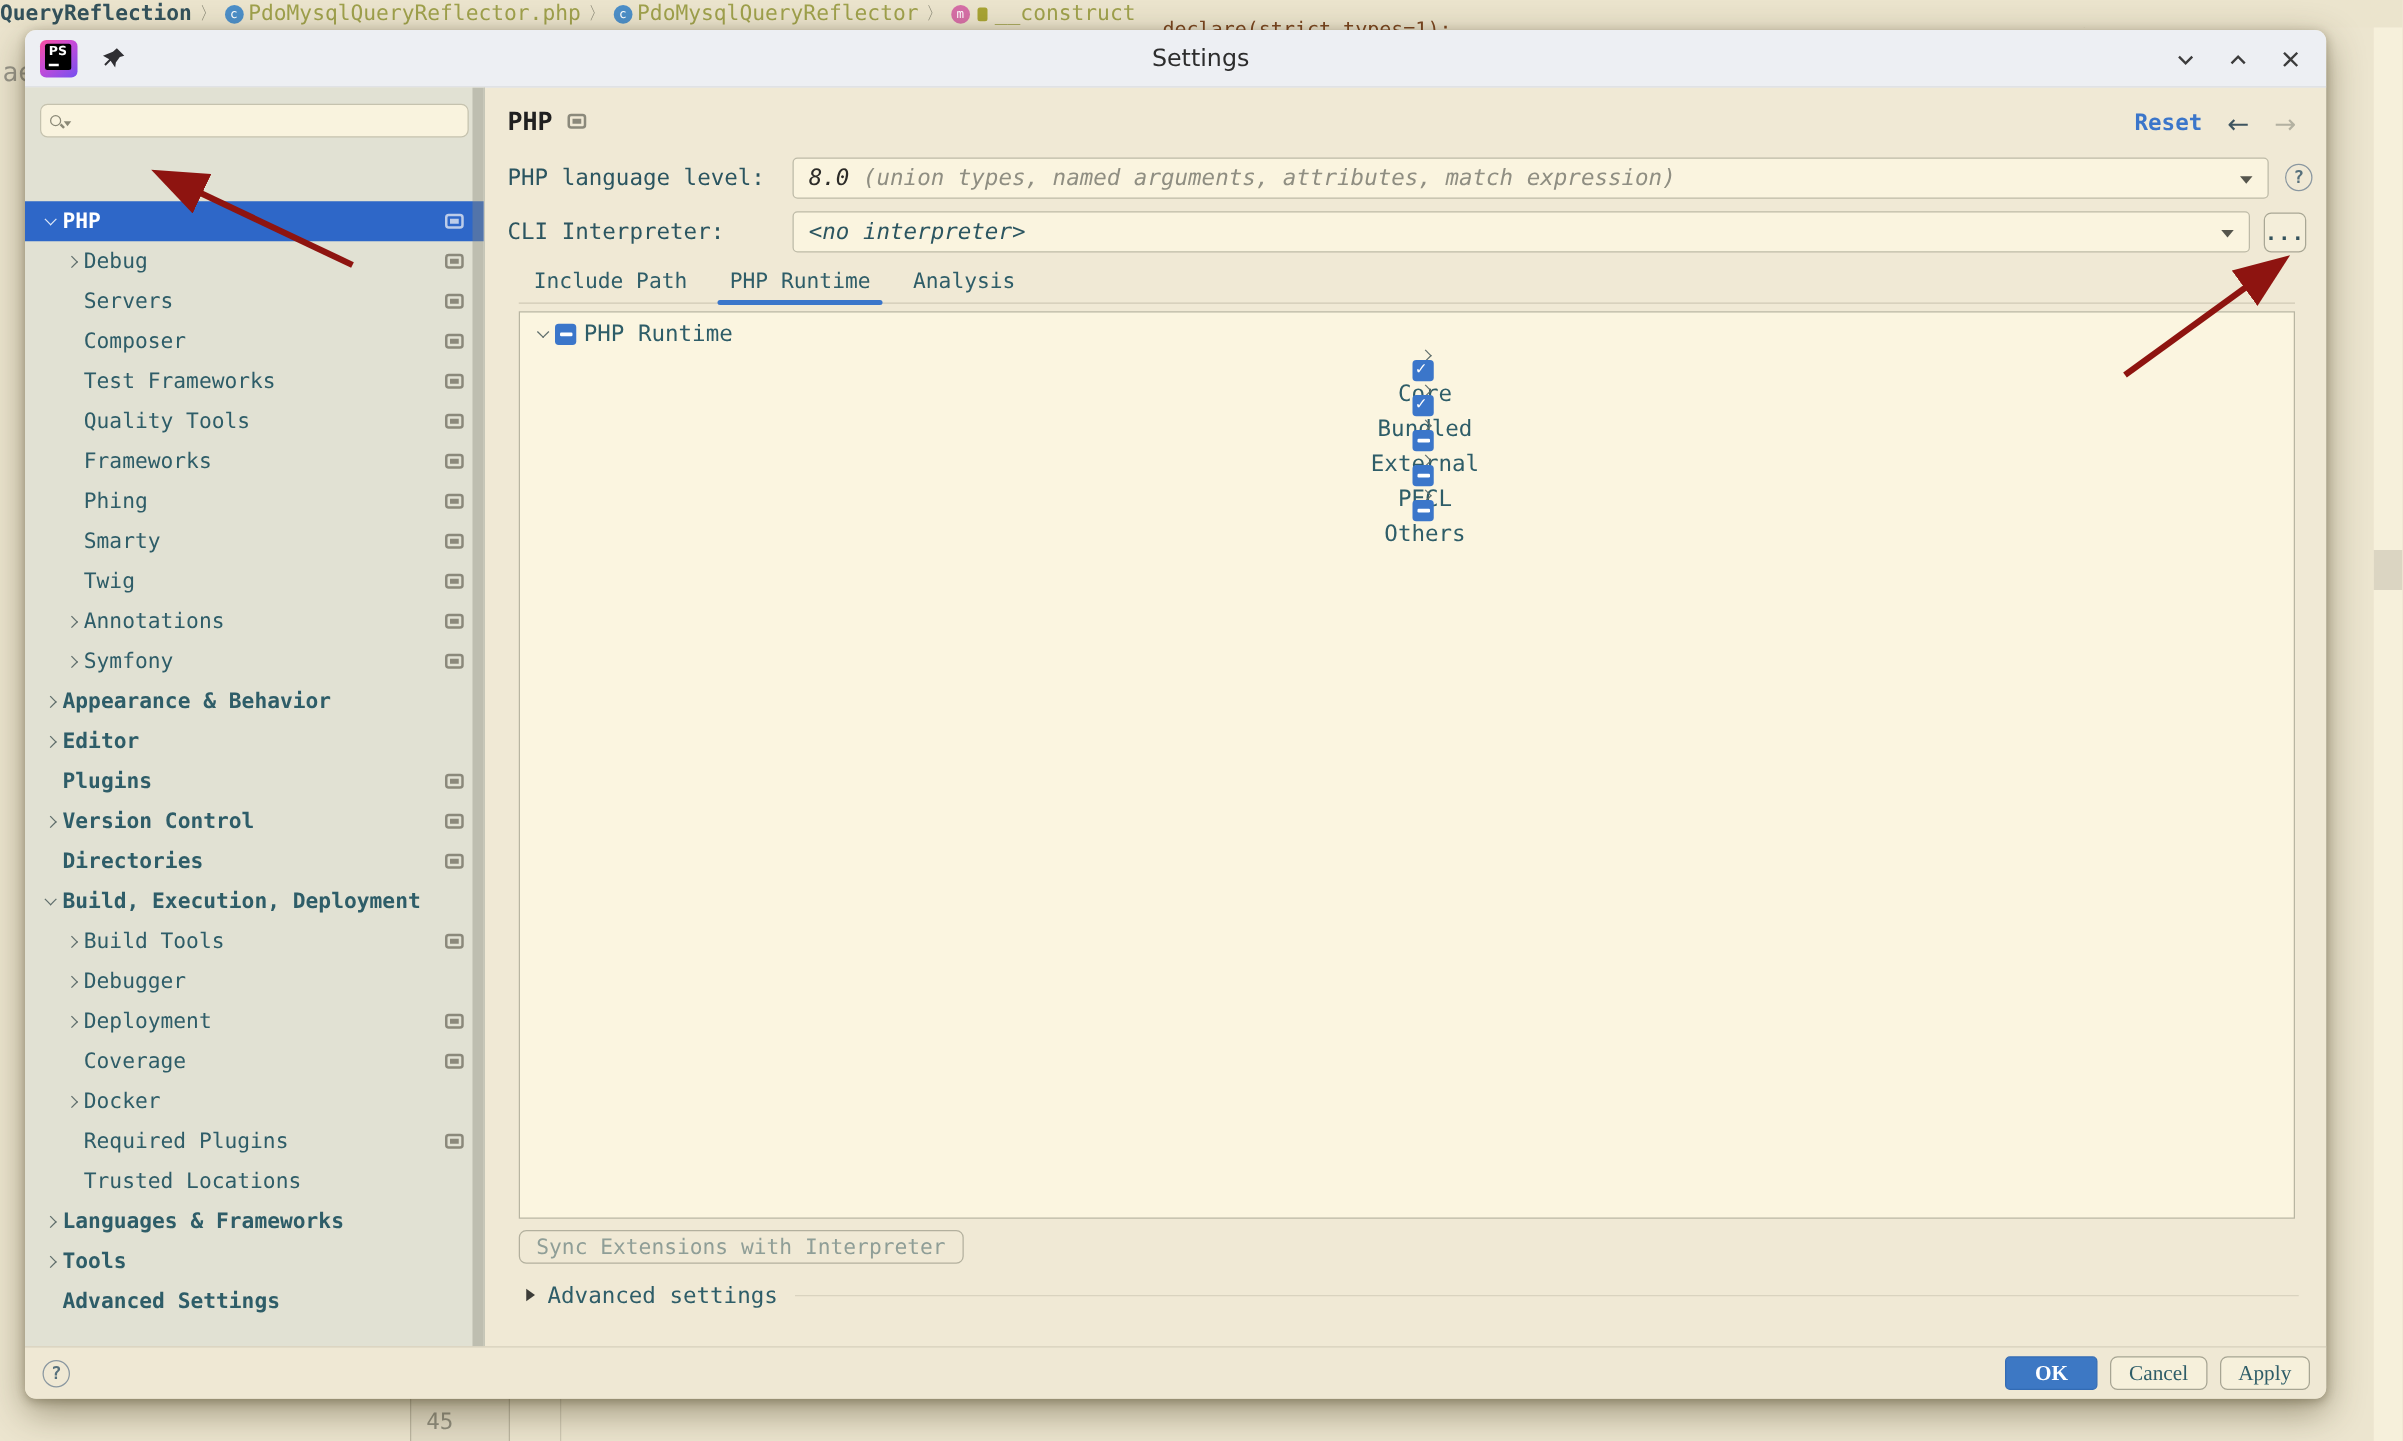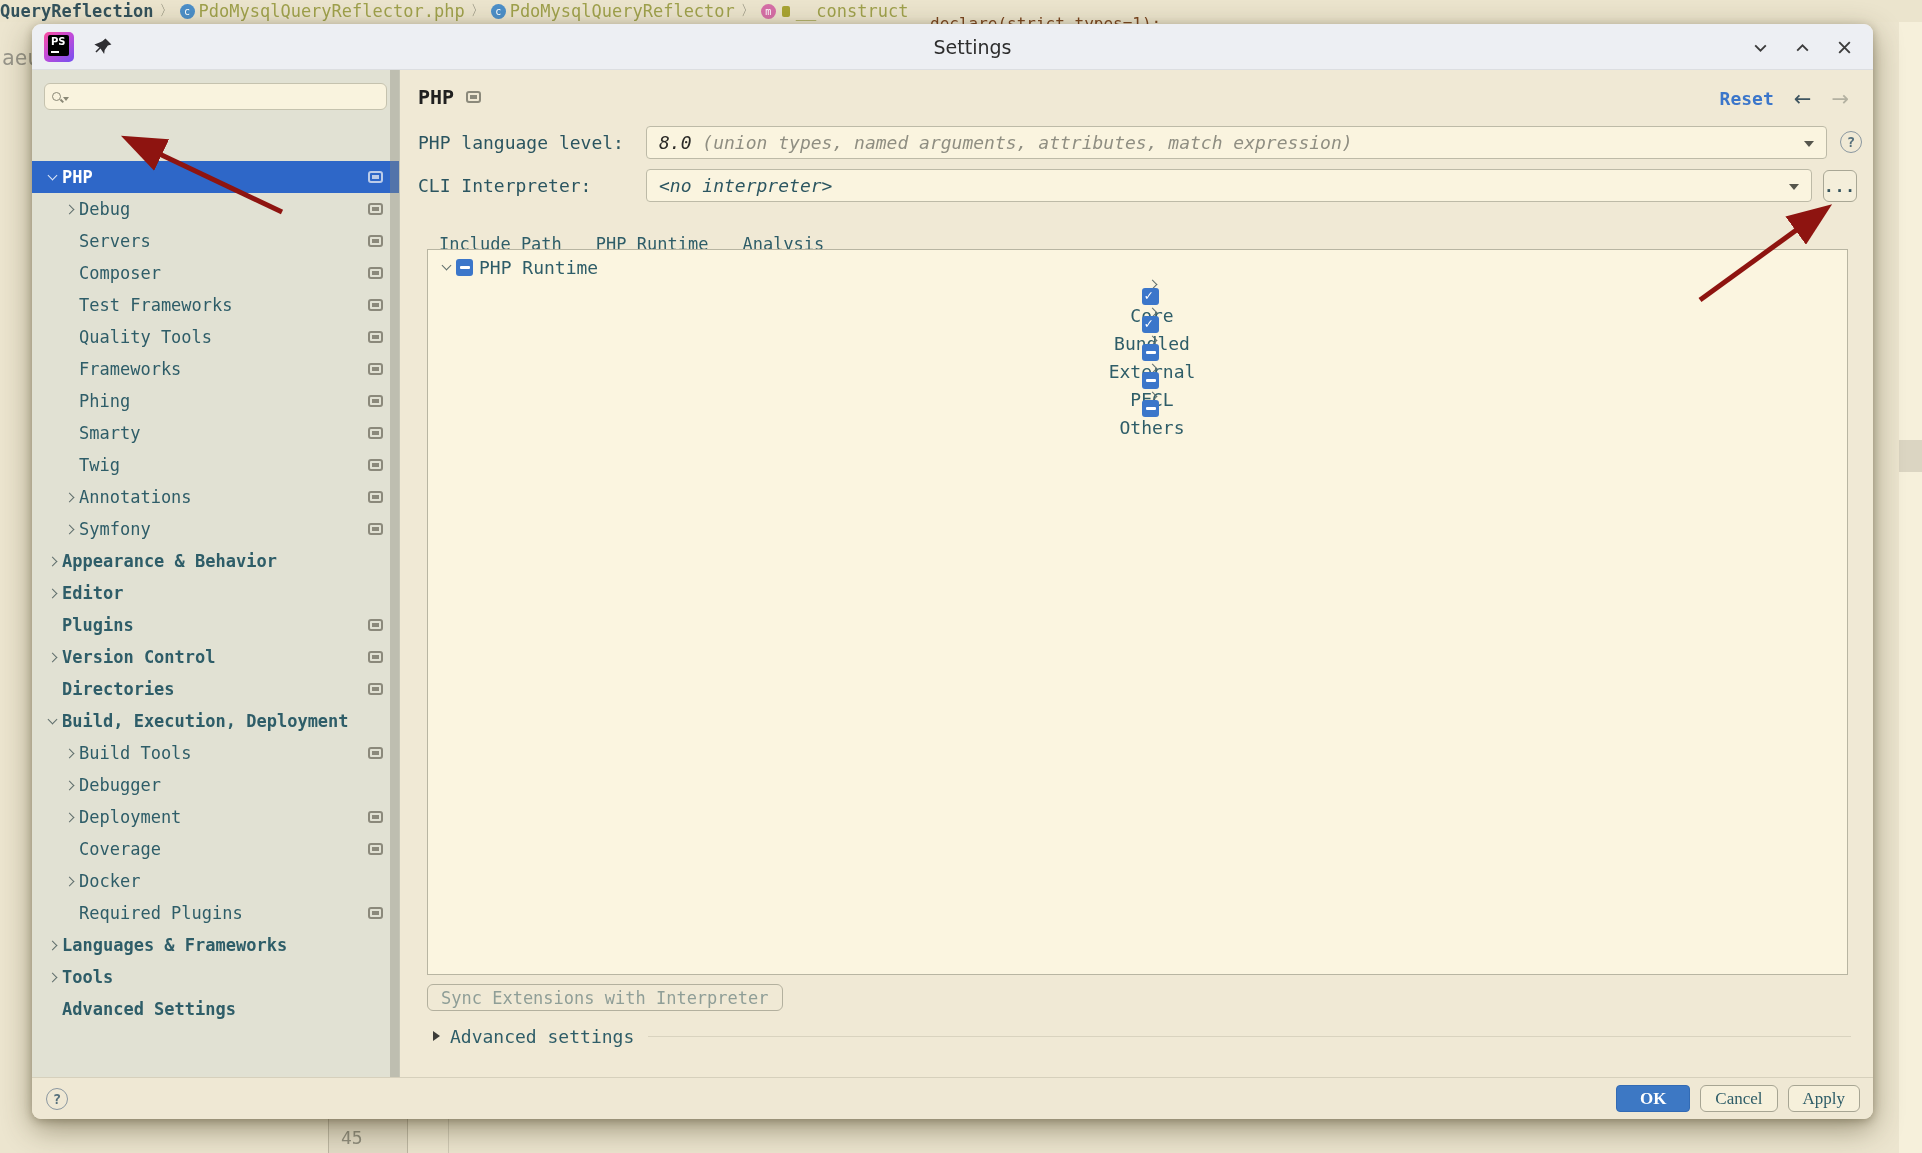--- a/index.html
+++ b/index.html
@@ -25,21 +25,21 @@
   .left-fragment { position:absolute; left:2px; top:46px; color:#97958a; font-size:21px; z-index:1; }
 
   .gutter-block { position:absolute; left:328px; top:1119px; width:80px; height:34px;
     background:#e3dcc7; border-left:1px solid #bdb7a3; border-right:1px solid #bdb7a3; z-index:1; }
   .gutter-num { color:#8f8d7e; font-size:18px; padding:8px 0 0 12px; }
   .gutter-line2 { position:absolute; left:448px; top:1119px; width:1px; height:34px; background:#cfc9b5; z-index:1; }
   .right-strip { position:absolute; left:1899px; top:22px; width:23px; height:1131px; background:#f6f0db; z-index:1; }
   .right-band { position:absolute; left:1899px; top:440px; width:23px; height:32px; background:#dbd5c2; z-index:1; }
 
   
-  .dialog { position:absolute; left:32px; top:24px; width:1841px; height:1095px;
+  .dialog { position:absolute; left:20px; top:24px; width:1841px; height:1095px;
     background:#f0e9d5; border-radius:9px; box-shadow:0 10px 30px rgba(60,50,20,.45), 0 2px 8px rgba(60,50,20,.3);
     z-index:2; overflow:hidden; }
 
   .titlebar { position:absolute; left:0; top:0; right:0; height:46px; background:#edeff3;
     border-bottom:1px solid #dcdee1; display:flex; align-items:center; }
   .ps-logo { position:absolute; left:12px; top:8px; width:30px; height:30px; border-radius:5px;
     background:linear-gradient(140deg,#f94f9e 0%,#c44bd8 45%,#7450f0 100%); }
   .ps-black { position:absolute; left:4px; top:3px; width:21px; height:21px; background:#000; border-radius:2px; }
   .ps-black span { position:absolute; left:3px; top:1px; color:#fff; font-weight:bold; font-size:10px; font-family:"DejaVu Sans",sans-serif; }
   .ps-black i { position:absolute; left:3px; bottom:3px; width:8px; height:2px; background:#fff; }
@@ -104,21 +104,21 @@
   .combo1 { left:246px; top:56px; width:1181px; }
   .combo2 { left:246px; top:99px; width:1166px; }
   .help-circle { position:absolute; width:22px; height:22px; border:1.5px solid #8a97a0; border-radius:50%;
     color:#56707c; font-size:14px; font-weight:bold; display:flex; align-items:center; justify-content:center; cursor:pointer; }
   .help1 { left:1440px; top:61px; }
   .browse-btn { position:absolute; left:1423px; top:100px; width:34px; height:32px; background:#f4eeda;
     border:1px solid #a9a795; border-radius:6px; color:#33525c; font-size:16px; font-weight:bold;
     display:flex; align-items:center; justify-content:center; letter-spacing:1px; cursor:pointer; }
 
   .tabs-row { position:absolute; left:27px; top:140px; width:1421px; height:33px;
-    border-bottom:1px solid #cfc9b5; display:flex; align-items:center; padding-left:2px;margin-top:19px; }
+    border-bottom:1px solid #cfc9b5; display:flex; align-items:center; padding-left:2px; }
   .tab { position:relative; height:33px; line-height:30px; padding:0 10px; margin-right:14px;
     font-size:17px; color:#2e5d68; cursor:pointer; }
   .tab.selected::after { content:""; position:absolute; left:0; right:0; bottom:-1px; height:4px;
     background:#3b76ca; border-radius:2px; }
 
   .tree-panel { position:absolute; left:27px; top:179px; width:1421px; height:726px;
     background:#fbf5e0; border:1px solid #b8b5a2; padding-top:3px; }
   .tree-row { height:28px; display:flex; align-items:center; font-size:18px; color:#2e5d68; cursor:pointer; }
   .tree-row.lvl0 { padding-left:11px; }
   .tree-row.lvl1 { padding-left:29px;flex-direction:column; }
@@ -350,20 +350,24 @@
             <span class="sb-chev">
               <span class="chev right"></span>
             </span>
             <span class="sb-label">Docker</span>
           </div>
           <div class="sb-row lvl1">
             <span class="sb-chev"></span>
             <span class="sb-label">Required Plugins</span>
             <span class="mini-win sb-gear"></span>
           </div>
+          <div class="sb-row lvl1">
+            <span class="sb-chev"></span>
+            <span class="sb-label">Trusted Locations</span>
+          </div>
           <div class="sb-row lvl0 bold">
             <span class="sb-chev">
               <span class="chev right"></span>
             </span>
             <span class="sb-label">Languages &amp; Frameworks</span>
           </div>
           <div class="sb-row lvl0 bold">
             <span class="sb-chev">
               <span class="chev right"></span>
             </span>

